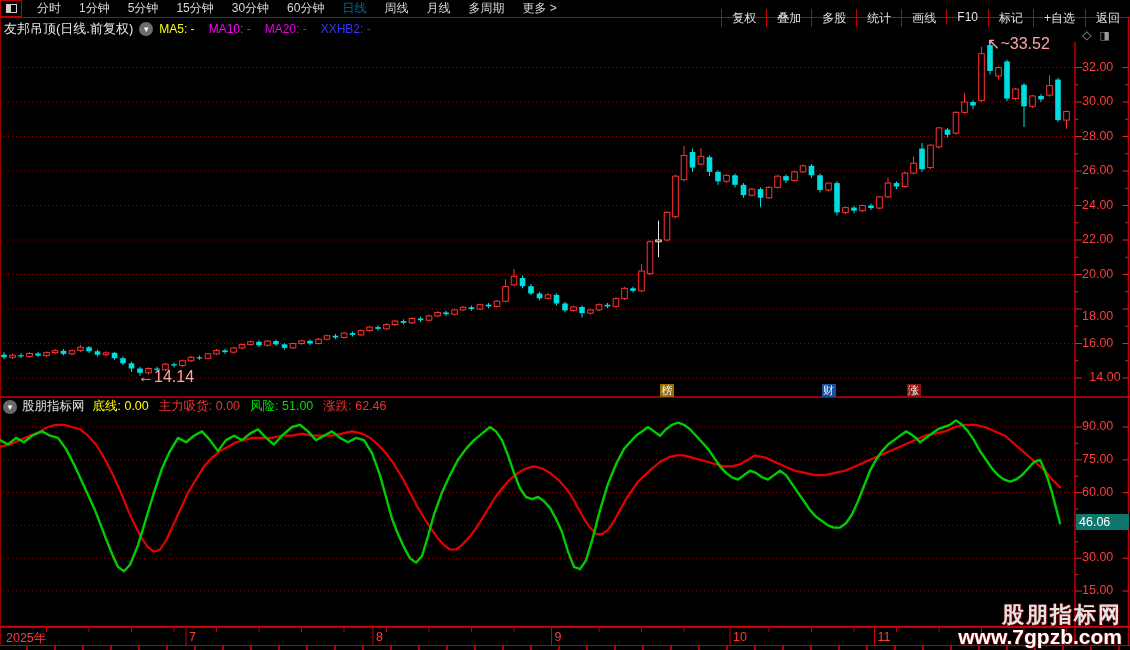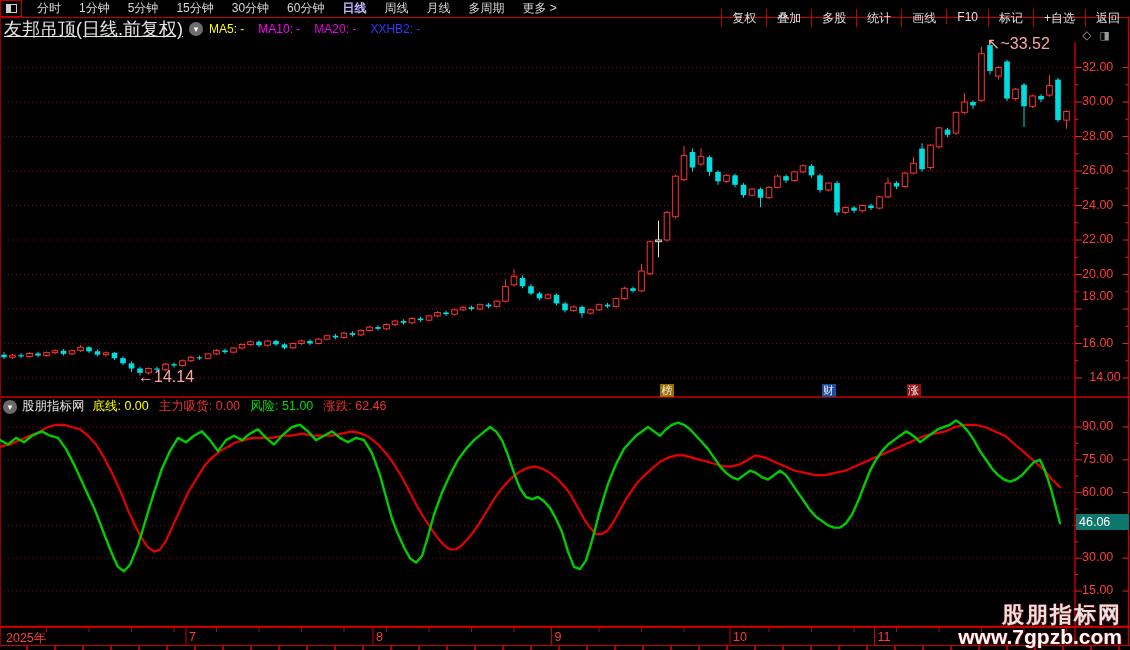--- a/index.html
+++ b/index.html
@@ -7,28 +7,28 @@
        font-family:"Liberation Sans","DejaVu Sans",sans-serif;}
   
   .menubar{position:absolute;left:0;top:0;width:1130px;height:17px;background:#000;
            border-bottom:1px solid #c00000;display:flex;align-items:center;z-index:5;}
   .layoutbox{width:22px;height:17px;border:1px solid #c00000;box-sizing:border-box;
              display:flex;align-items:center;justify-content:center;flex:0 0 auto;}
   .splitsq{width:11px;height:9px;border:1px solid #cfcfcf;box-sizing:border-box;position:relative;}
   .splitsq::after{content:"";position:absolute;left:0;top:0;width:50%;height:100%;background:#cfcfcf;}
   .lmenu{display:flex;align-items:center;gap:0;margin-left:6px;flex:1 1 auto;}
   .lmenu .mi{color:#d8d8d8;font-size:12px;padding:0 9px;cursor:default;white-space:nowrap;}
-  .lmenu .mi.active{color:#c4b5fd;font-weight:bold;}
+  .lmenu .mi.active{color:#0369a1;}
   .rmenu{display:flex;align-items:flex-start;height:100%;flex:0 0 auto;margin-top:18px;}
   .rmenu .mi{color:#e0e0e0;font-size:12px;padding:1px 10px 0 10px;border-left:1px solid #c00000;
              display:flex;align-items:center;white-space:nowrap;}
   
   .titlebar{position:absolute;left:0;top:18px;width:1130px;height:22px;display:flex;
             align-items:center;z-index:5;}
-  .stocktitle{color:#e8e8e8;font-size:18px;margin-left:4px;white-space:nowrap;text-decoration:underline;}
+  .stocktitle{color:#e8e8e8;font-size:13px;margin-left:4px;white-space:nowrap;}
   .circlechev{width:14px;height:14px;border-radius:50%;background:#6e6e6e;color:#fff;
               font-size:9px;line-height:14px;text-align:center;margin:0 6px;flex:0 0 auto;}
   .malabels{display:flex;gap:14px;font-size:12px;white-space:nowrap;}
   .winicons{position:absolute;right:20px;top:1px;color:#9a9a9a;font-size:12px;
             display:flex;gap:8px;align-items:center;}
   
   svg#cv{position:absolute;left:0;top:0;z-index:1;}
   .pl{position:absolute;width:46px;text-align:left;color:#ff3b3b;font-size:12.5px;z-index:2;}
   .ann{position:absolute;color:#fca5a5;font-size:16px;z-index:3;white-space:nowrap;}
   .mk{position:absolute;width:14px;height:13px;line-height:13px;text-align:center;
@@ -485,21 +485,21 @@
     <div class="l2">www.7gpzb.com</div>
   </div>
 
 <div class="pl" style="left: 1082px; top: 59.5px;">32.00</div>
     <div class="pl" style="left: 1082px; top: 94px;">30.00</div>
     <div class="pl" style="left: 1082px; top: 128.5px;">28.00</div>
     <div class="pl" style="left: 1082px; top: 163px;">26.00</div>
     <div class="pl" style="left: 1082px; top: 197.5px;">24.00</div>
     <div class="pl" style="left: 1082px; top: 232px;">22.00</div>
     <div class="pl" style="left: 1082px; top: 266.5px;">20.00</div>
-    <div class="pl" style="left: 1082px; top: 289px;">18.00</div>
+    <div class="pl" style="left: 1082px; top: 309px;">18.00</div>
     <div class="pl" style="left: 1082px; top: 335.5px;">16.00</div>
     <div class="pl" style="left: 1082px; top: 370px; text-align: center;">14.00</div>
     <div class="mk" style="background: rgb(156, 107, 0); left: 660px; top: 384px;">榜</div>
     <div class="mk" style="background: rgb(26, 79, 160); left: 821.5px; top: 384px;">财</div>
     <div class="mk" style="background: rgb(142, 20, 20); left: 906.5px; top: 384px;">涨</div>
     <div class="pl" style="left: 1082px; top: 419px;">90.00</div>
     <div class="pl" style="left: 1082px; top: 451.8px;">75.00</div>
     <div class="pl" style="left: 1082px; top: 484.601px;">60.00</div>
     <div class="pl" style="left: 1082px; top: 517.401px;">45.00</div>
     <div class="pl" style="left: 1082px; top: 550.202px;">30.00</div>

